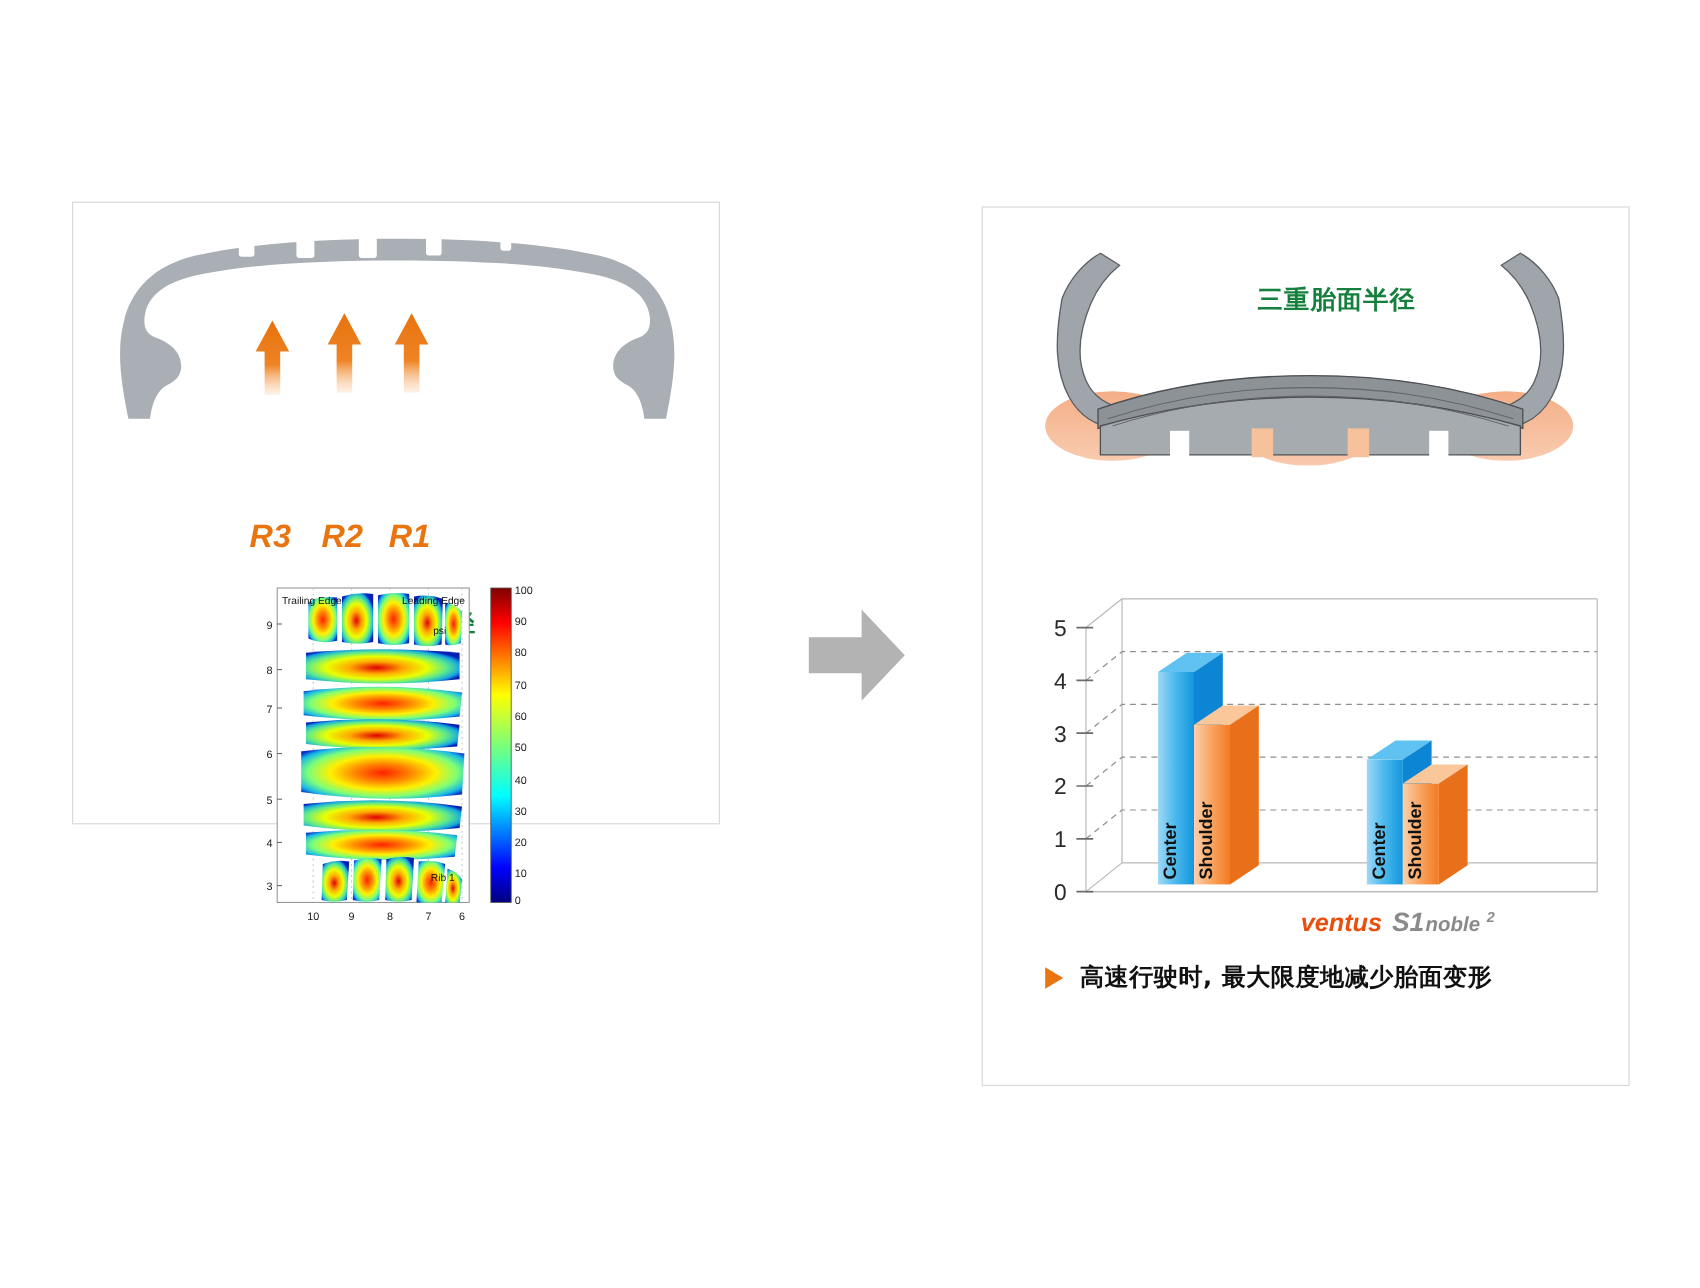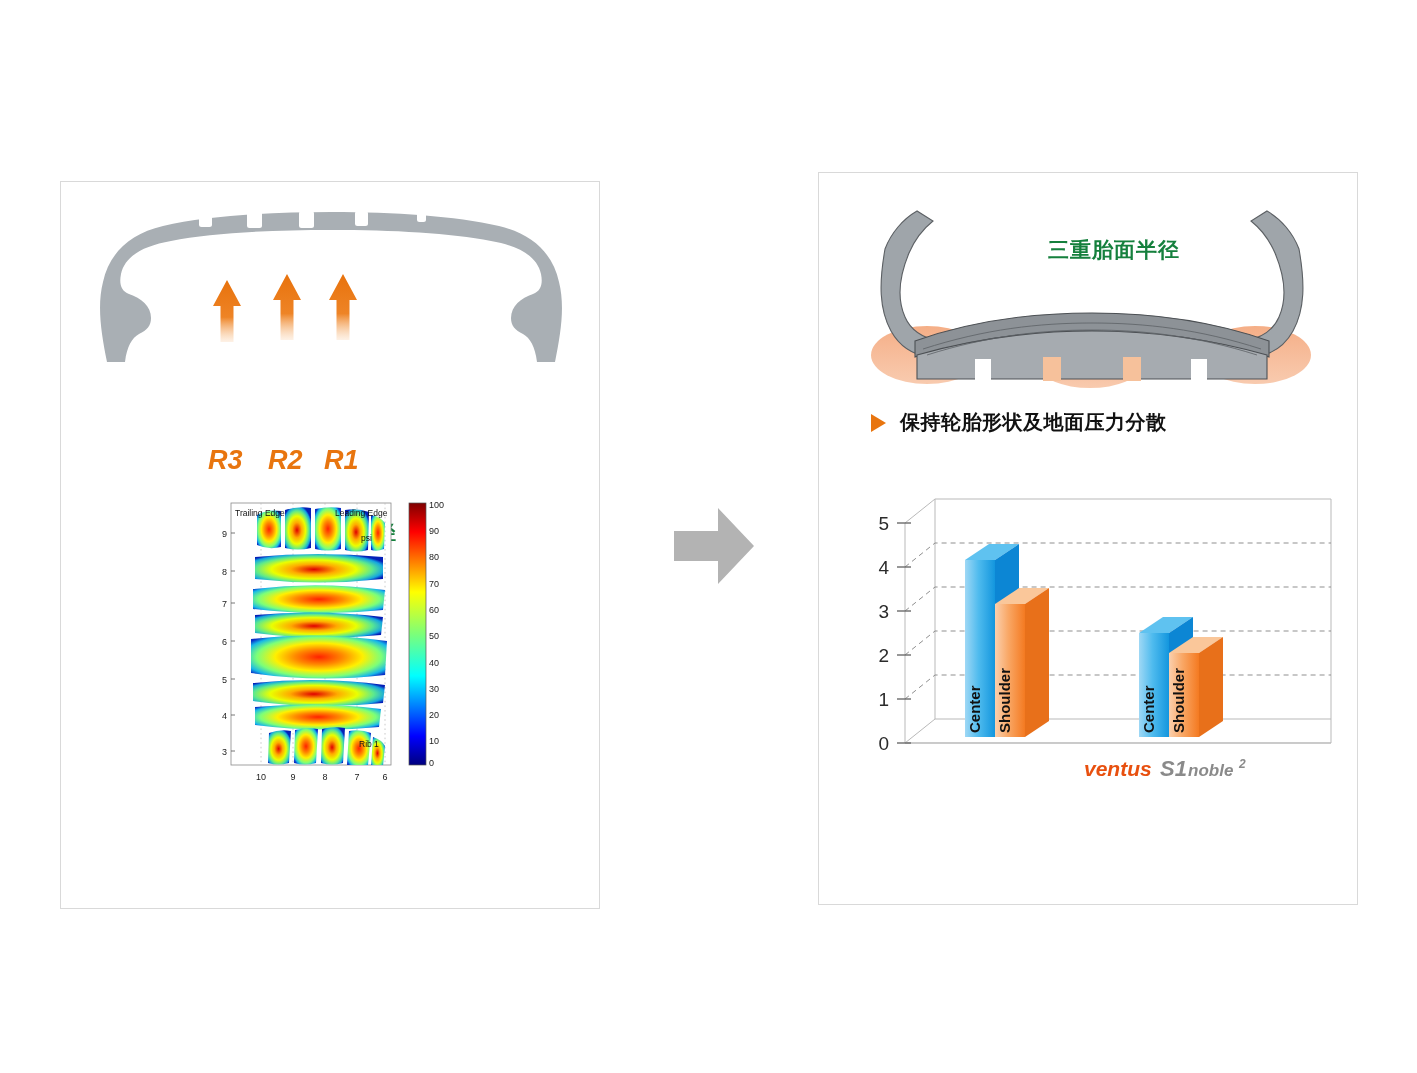--- a/index.html
+++ b/index.html
@@ -1,20 +1,20 @@
 <!DOCTYPE html>
 <html><head>
 <meta charset="utf-8">
 <style>
   html,body{margin:0;padding:0;background:#ffffff;}
   body{width:1417px;height:1073px;position:relative;overflow:hidden;
        font-family:"Liberation Sans","DejaVu Sans",sans-serif;}
 
   .panel{position:absolute;background:#ffffff;border:1px solid #d9d9d9;box-sizing:border-box;}
-  #left-panel{left:60px;top:181px;width:540px;height:728px;}
+  #left-panel{left:60px;top:168px;width:540px;height:519px;}
   #right-panel{left:818px;top:172px;width:540px;height:733px;}
 
   .cn-title{font-size:21px;font-weight:bold;color:#15803d;letter-spacing:1px;
             font-family:"DejaVu Sans","Liberation Sans",sans-serif;}
   .cn-body{font-size:20px;font-weight:bold;color:#111111;letter-spacing:0.5px;
            font-family:"DejaVu Sans","Liberation Sans",sans-serif;}
 
   
   #flow-arrow{position:absolute;left:672px;top:505px;width:84px;height:82px;}
 
@@ -277,24 +277,20 @@
     </g>
 
     <rect x="118" y="168" width="16" height="22" fill="#ffffff"></rect>
     <rect x="186" y="166" width="18" height="24" fill="#F6C19B"></rect>
     <rect x="266" y="166" width="18" height="24" fill="#F6C19B"></rect>
     <rect x="334" y="168" width="16" height="22" fill="#ffffff"></rect>
   </svg>
 
   <div class="cn-title" id="right-title">三重胎面半径</div>
 
-  <div class="bullet-row" id="bullet-1">
-    <div class="tri"></div>
-    <div class="cn-body">保持轮胎形状及地面压力分散</div>
-  </div>
 
   <svg id="barchart" viewBox="0 0 492 290">
     <defs>
       <linearGradient id="blueF" x1="0" y1="0" x2="1" y2="0">
         <stop offset="0%" stop-color="#9FD8F5"></stop>
         <stop offset="45%" stop-color="#4FBBEE"></stop>
         <stop offset="100%" stop-color="#1396DE"></stop>
       </linearGradient>
       <linearGradient id="orngF" x1="0" y1="0" x2="1" y2="0">
         <stop offset="0%" stop-color="#FBD0AE"></stop>
@@ -362,13 +358,17 @@
     </g>
   </svg>
 
   <svg id="logo" viewBox="0 0 230 26" width="230">
     <text x="0" y="20" font-family="Liberation Sans, sans-serif" font-size="21" font-weight="bold" font-style="italic" fill="#E8500F">ventus</text>
     <text x="76" y="20" font-family="Liberation Sans, sans-serif" font-size="22" font-weight="bold" font-style="italic" fill="#8A8A8A">S1</text>
     <text x="104" y="20" font-family="Liberation Sans, sans-serif" font-size="17" font-weight="bold" font-style="italic" fill="#8A8A8A">noble</text>
     <text x="155" y="12" font-family="Liberation Sans, sans-serif" font-size="12" font-weight="bold" font-style="italic" fill="#8A8A8A">2</text>
   </svg>
 
+  <div class="bullet-row" id="bullet-2">
+    <div class="tri"></div>
+    <div class="cn-body">高速行驶时, 最大限度地减少胎面变形</div>
+  </div>
 </div>
 
 </body></html>

